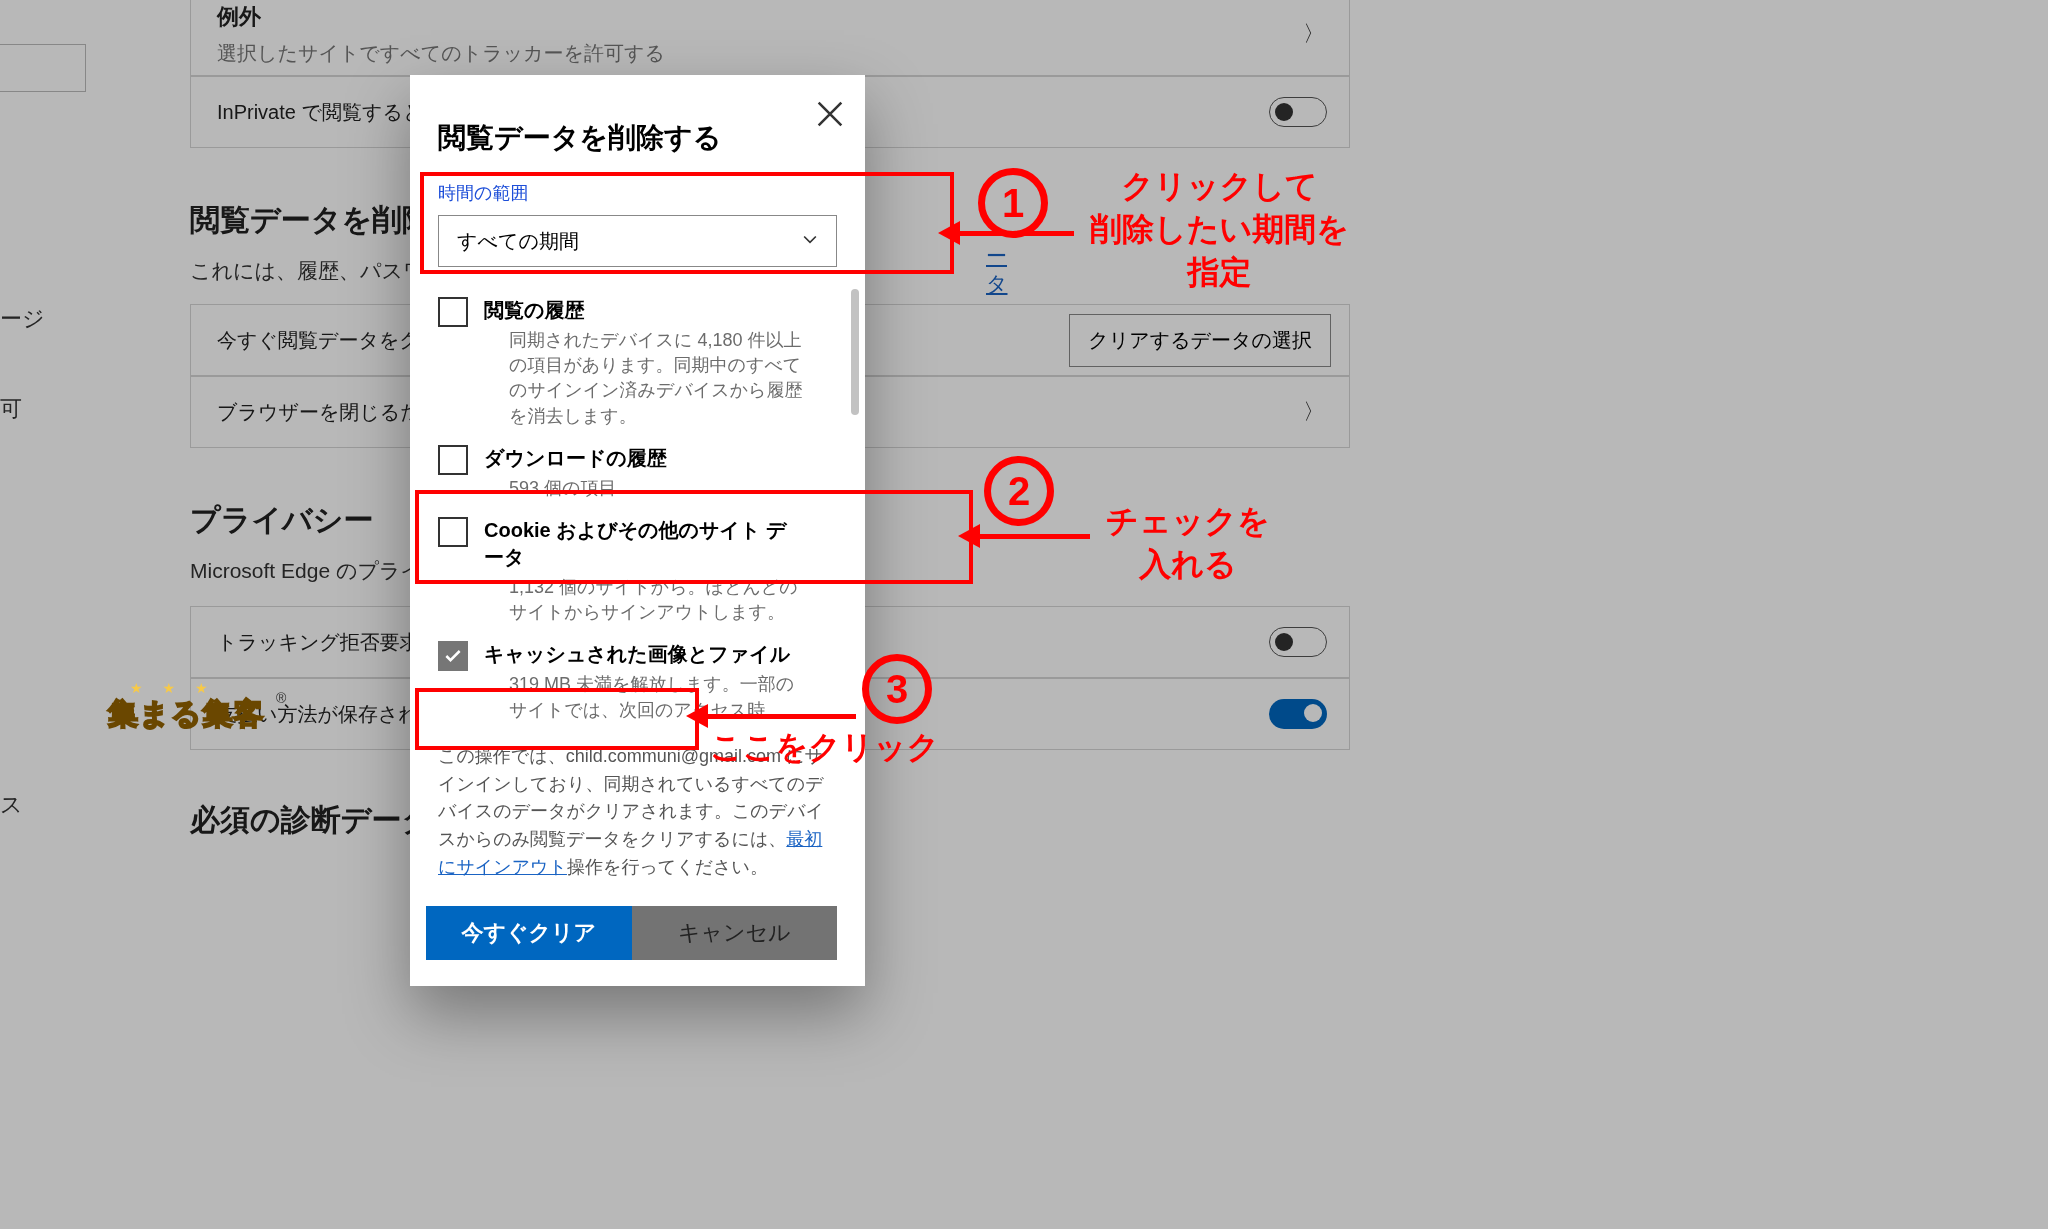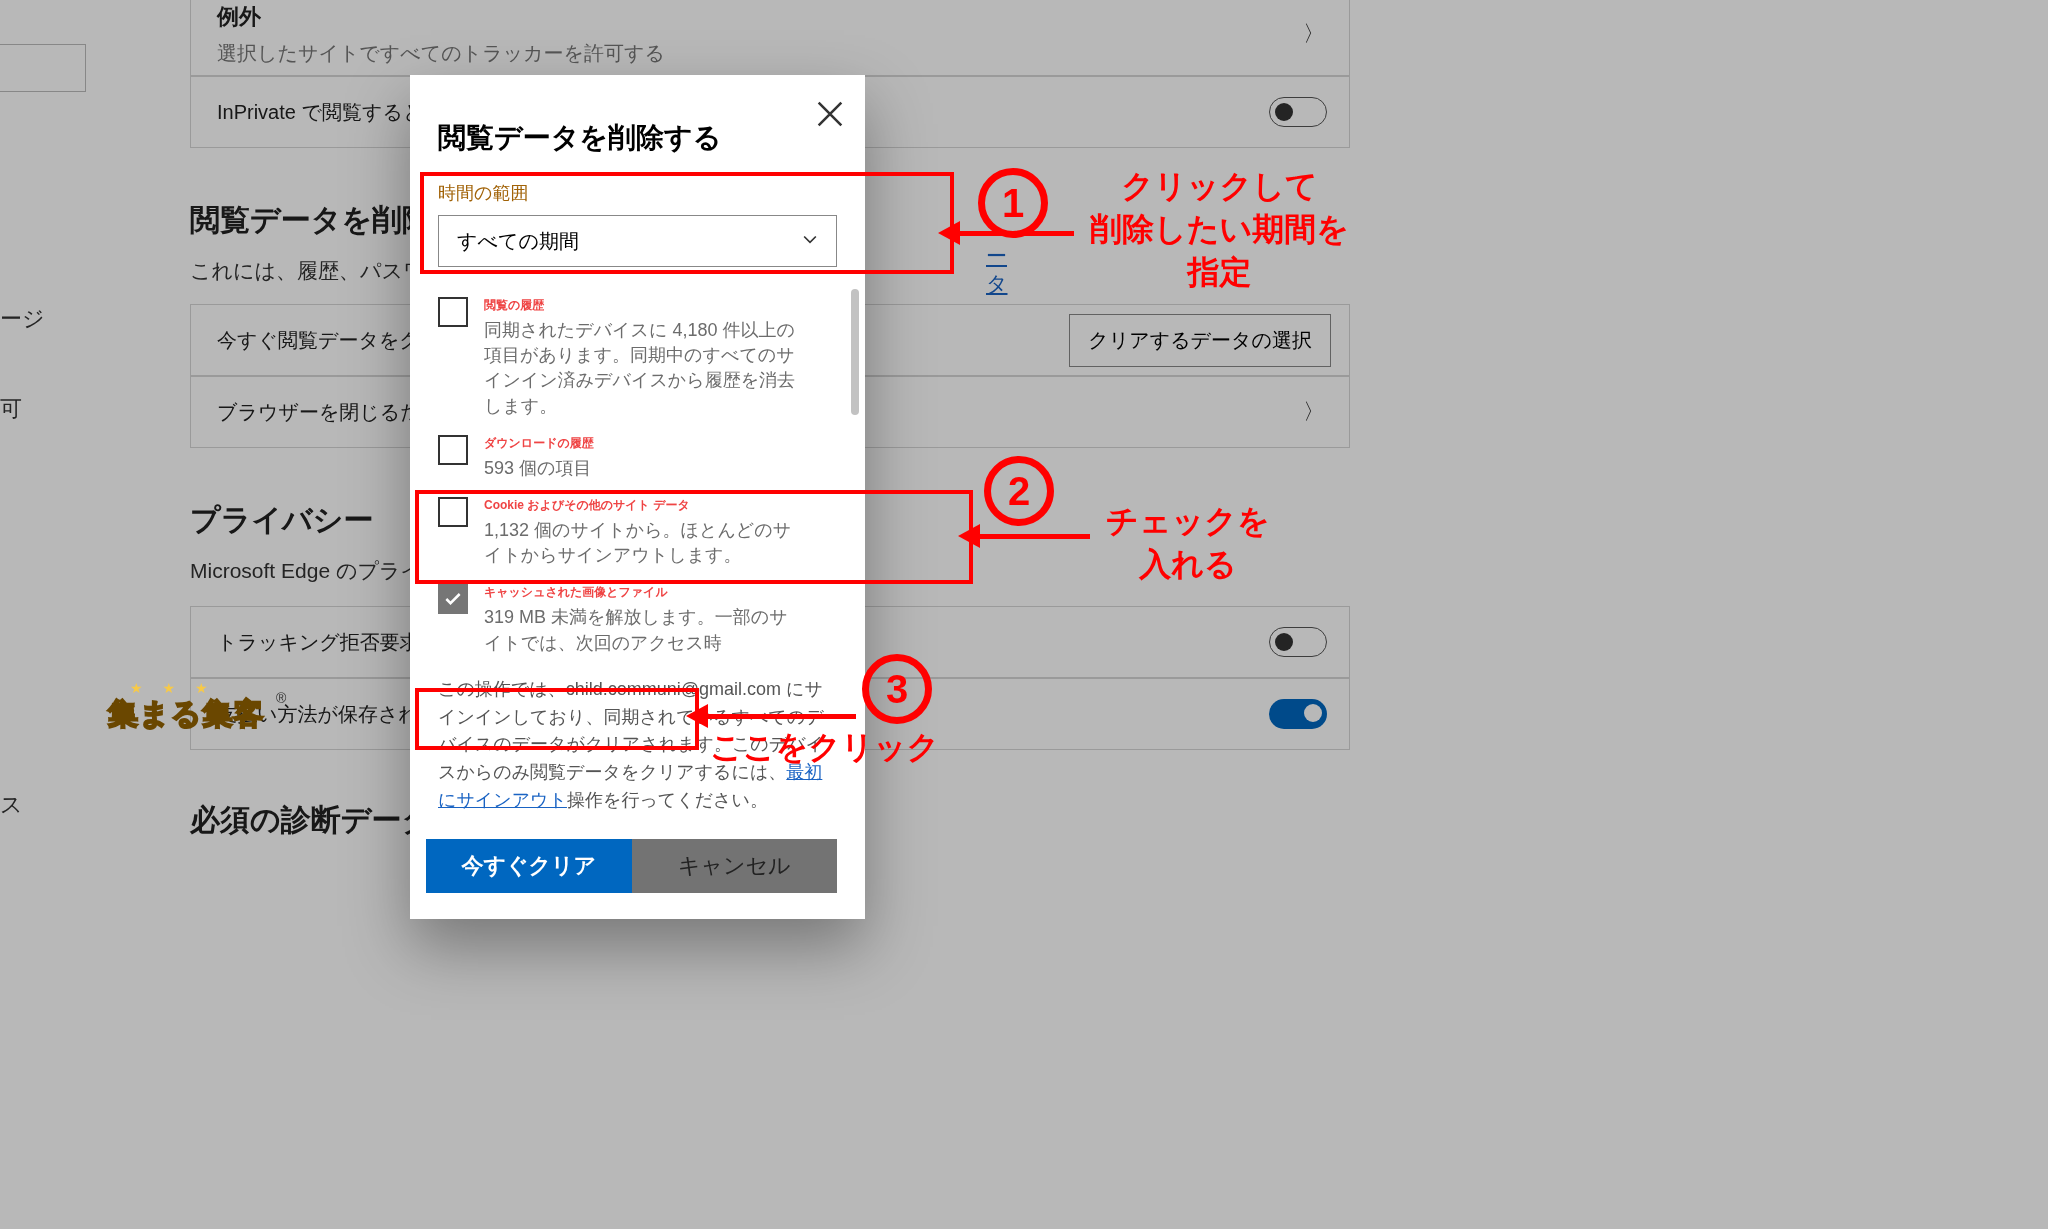--- a/index.html
+++ b/index.html
@@ -23,31 +23,31 @@
   .bg-btn-outline { border:1px solid #888; padding:12px 18px; font-size:20px; background:#fff; }
   .bg-sec-title { font-size:30px; font-weight:600; color:#222; }
   .bg-sec-sub { font-size:21px; color:#333; margin-top:16px; }
   .bg-link { color:#1a63c3; text-decoration:underline; }
 
   
   .modal { position:absolute; left:410px; top:75px; width:455px; background:#fff; z-index:8; box-shadow:0 28px 60px rgba(0,0,0,.35); padding:0 0 26px 0; }
   .modal-close { position:absolute; right:18px; top:22px; width:34px; height:34px; cursor:pointer; }
   .modal-close svg { width:100%; height:100%; }
   .modal-title { font-size:28px; font-weight:600; padding:44px 28px 6px 28px; }
-  .m-section-label { font-size:18px; color:#a16207; padding:18px 28px 4px 28px; }
+  .m-section-label { font-size:18px; color:#1d4ed8; padding:18px 28px 4px 28px; }
   .m-select { margin:6px 28px 0 28px; height:52px; border:1px solid #888; display:flex; align-items:center; padding:0 18px; font-size:20px; position:relative; cursor:pointer; }
   .m-select .chev { position:absolute; right:16px; }
   .m-list { margin:22px 10px 0 28px; position:relative; }
   .m-scroll { position:absolute; right:-4px; top:0; width:8px; height:126px; background:#c2c2c2; border-radius:6px; }
   .m-item { display:flex; padding:8px 50px 8px 0; }
   .m-check { width:30px; height:30px; border:2px solid #333; flex:0 0 auto; margin-right:16px; position:relative; cursor:pointer; }
   .m-check.checked { background:#767676; border-color:#767676; }
   .m-check.checked svg { position:absolute; left:3px; top:3px; width:20px; height:20px; }
-  .m-item-body .t1 { font-size:12px; font-weight:600; color:#ef4444; }
-  .m-item-body .t2 { font-size:18px; color:#6c6c6c; margin-top:4px; line-height:1.4; }
+  .m-item-body .t1 { font-size:20px; font-weight:600; color:#000000; }
+  .m-item-body .t2 { font-size:18px; color:#6c6c6c; margin-top:4px; line-height:1.4;margin-left:25px; }
   .m-note { font-size:18px; color:#555; line-height:1.55; padding:12px 28px 0 28px; }
   .m-note a { color:#1a63c3; text-decoration:underline; }
   .m-actions { display:flex; padding:24px 28px 0 16px; }
   .m-btn-primary { flex:1; height:54px; background:#0067c0; color:#fff; border:0; font-size:22px; font-weight:600; cursor:pointer; }
   .m-btn-secondary { flex:1; height:54px; background:#737373; color:#222; border:0; font-size:22px; cursor:pointer; }
   .hlbox { position:absolute; border:4px solid #ff0000; z-index:10; pointer-events:none; }
   .circ-num { position:absolute; width:70px; height:70px; border:7px solid #ff0000; border-radius:50%; display:flex; align-items:center; justify-content:center; font-size:40px; font-weight:700; color:#ff0000; z-index:11; background:transparent; }
   .red-text { position:absolute; color:#ff0000; font-size:32px; font-weight:700; text-align:center; line-height:1.35; z-index:11; white-space:nowrap; }
   .arrow-line { position:absolute; height:5px; background:#ff0000; z-index:10; }
   .arrow-head { position:absolute; width:0; height:0; border-top:12px solid transparent; border-bottom:12px solid transparent; border-right:22px solid #ff0000; z-index:10; }

